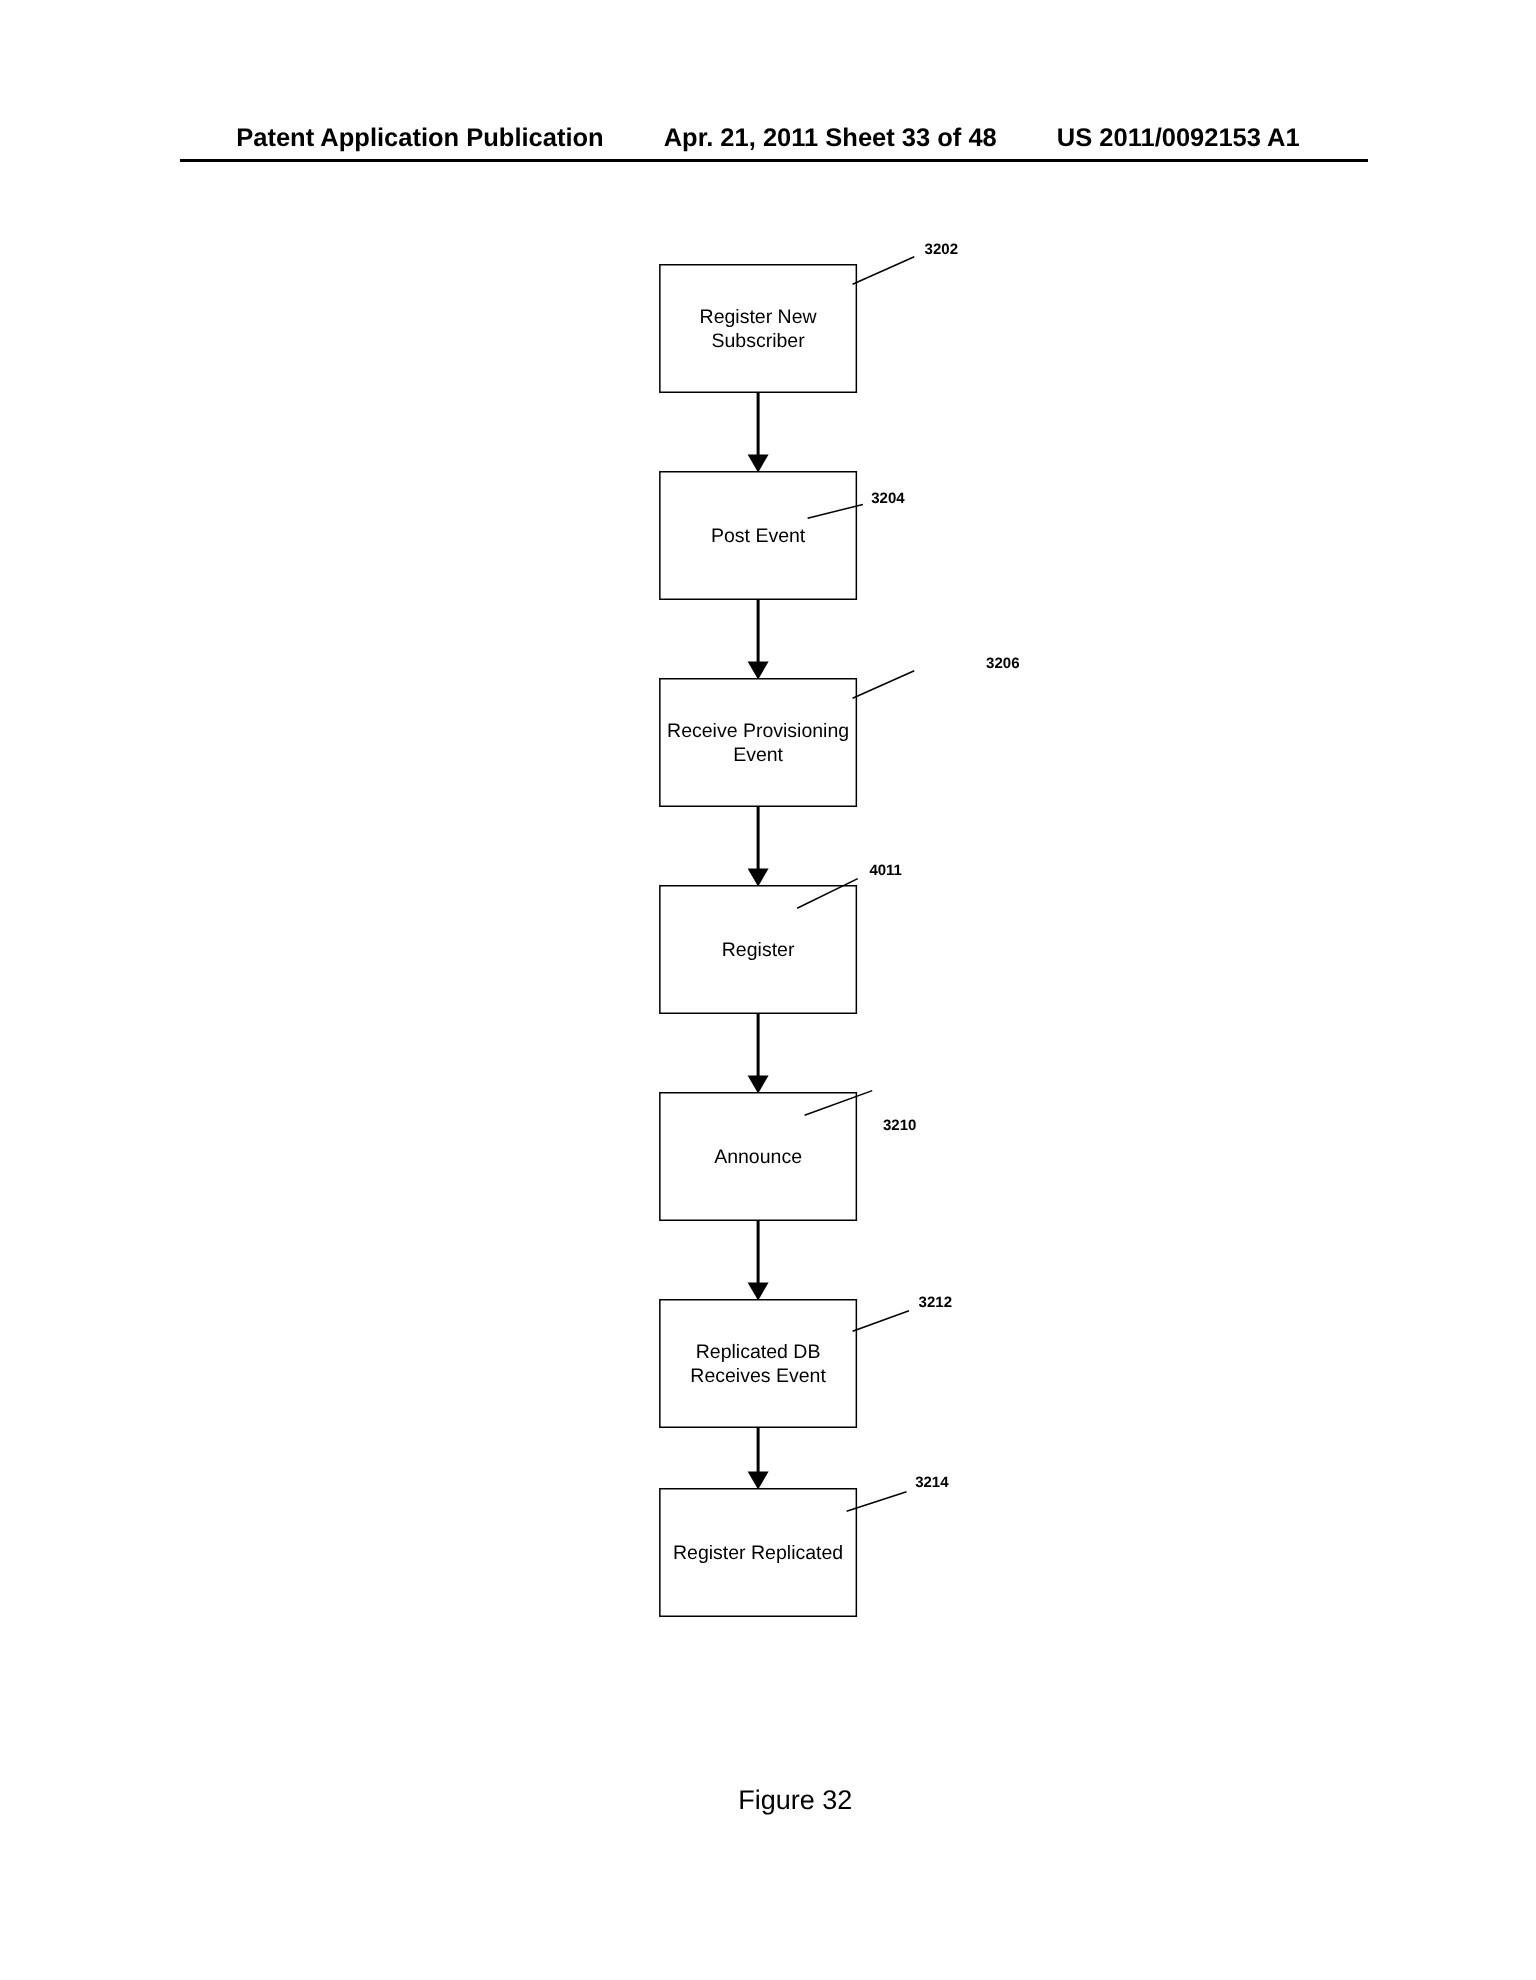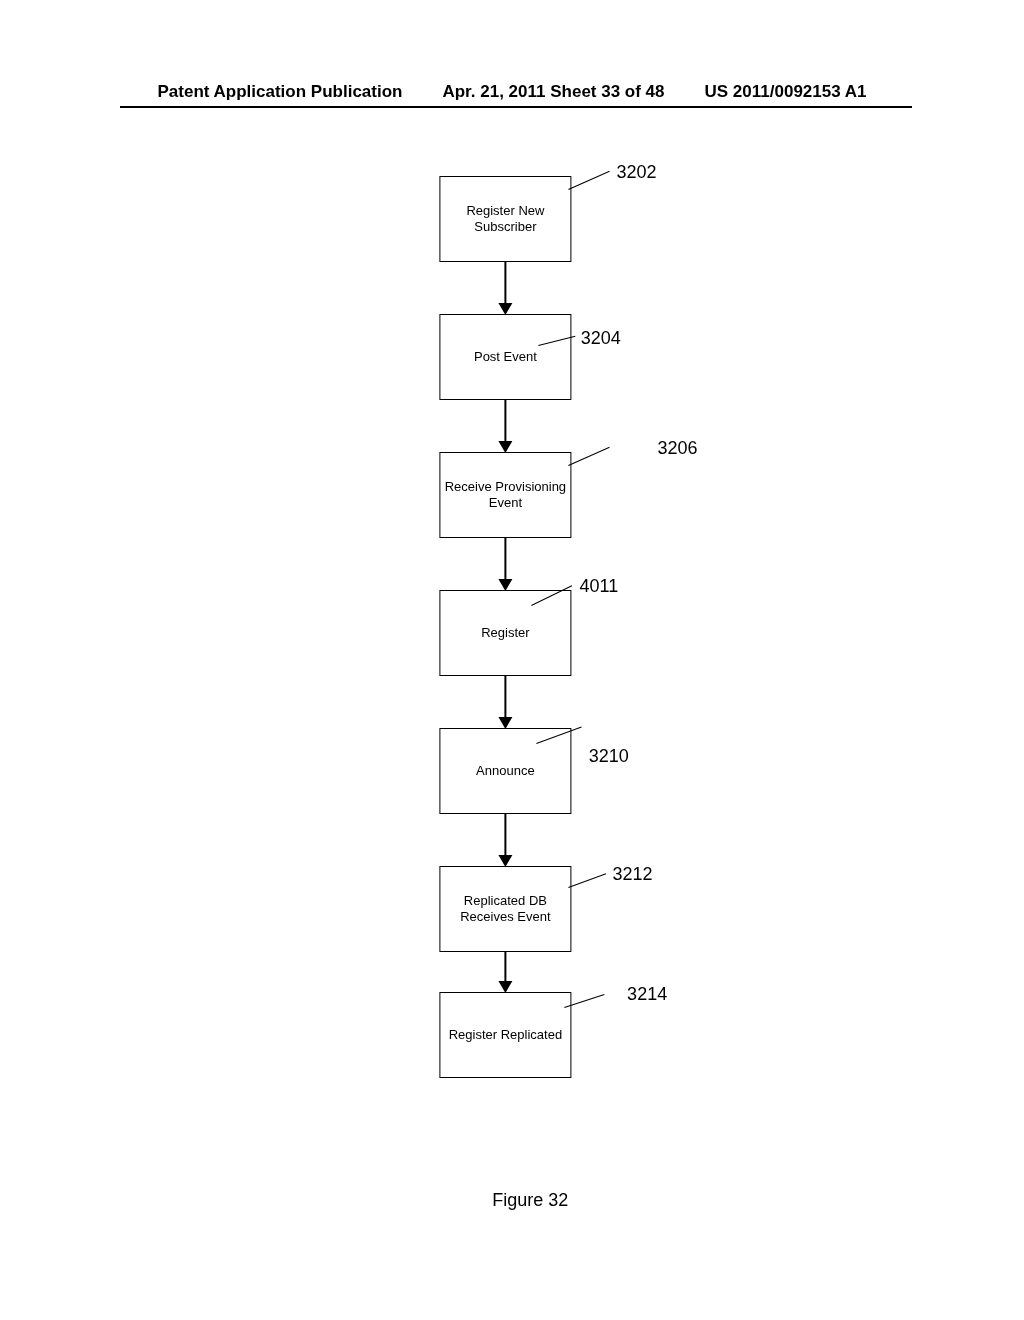--- a/index.html
+++ b/index.html
@@ -74,22 +74,23 @@
     width: 0;
     height: 0;
   }
   .ref-line {
     position: absolute;
     border-top: 1px solid #000;
     transform-origin: left center;
   }
   .ref-num {
     position: absolute;
-    font-size: 18px;
+    font-size: 10px;
     white-space: nowrap;
+    font-weight: bold;
   }
   .fig-caption {
     position: absolute;
     top: 1190px;
     left: 50%;
     transform: translateX(-55%);
     font-size: 18px;
     margin-left: 22px;
   }
 </style>
@@ -162,19 +163,19 @@
       <div class="ref-num" style="left:46px; top:-46px;">3212</div>
     </div>
   </div>
   <div class="arrow-shaft" style="height:30px;"></div>
   <div class="arrow-head"></div>
 
   <div class="box">
     <span>Register Replicated</span>
     <div class="label-wrap">
       <div class="ref-line" style="left:2px; top:-28px; width:42px; transform:rotate(-18deg);"></div>
-      <div class="ref-num" style="left:48px; top:-52px;margin-left:17px;">3214</div>
+      <div class="ref-num" style="left:48px; top:-52px;">3214</div>
     </div>
   </div>
 
 </div>
 
 <div class="fig-caption">Figure 32</div>
 
 </body></html>

